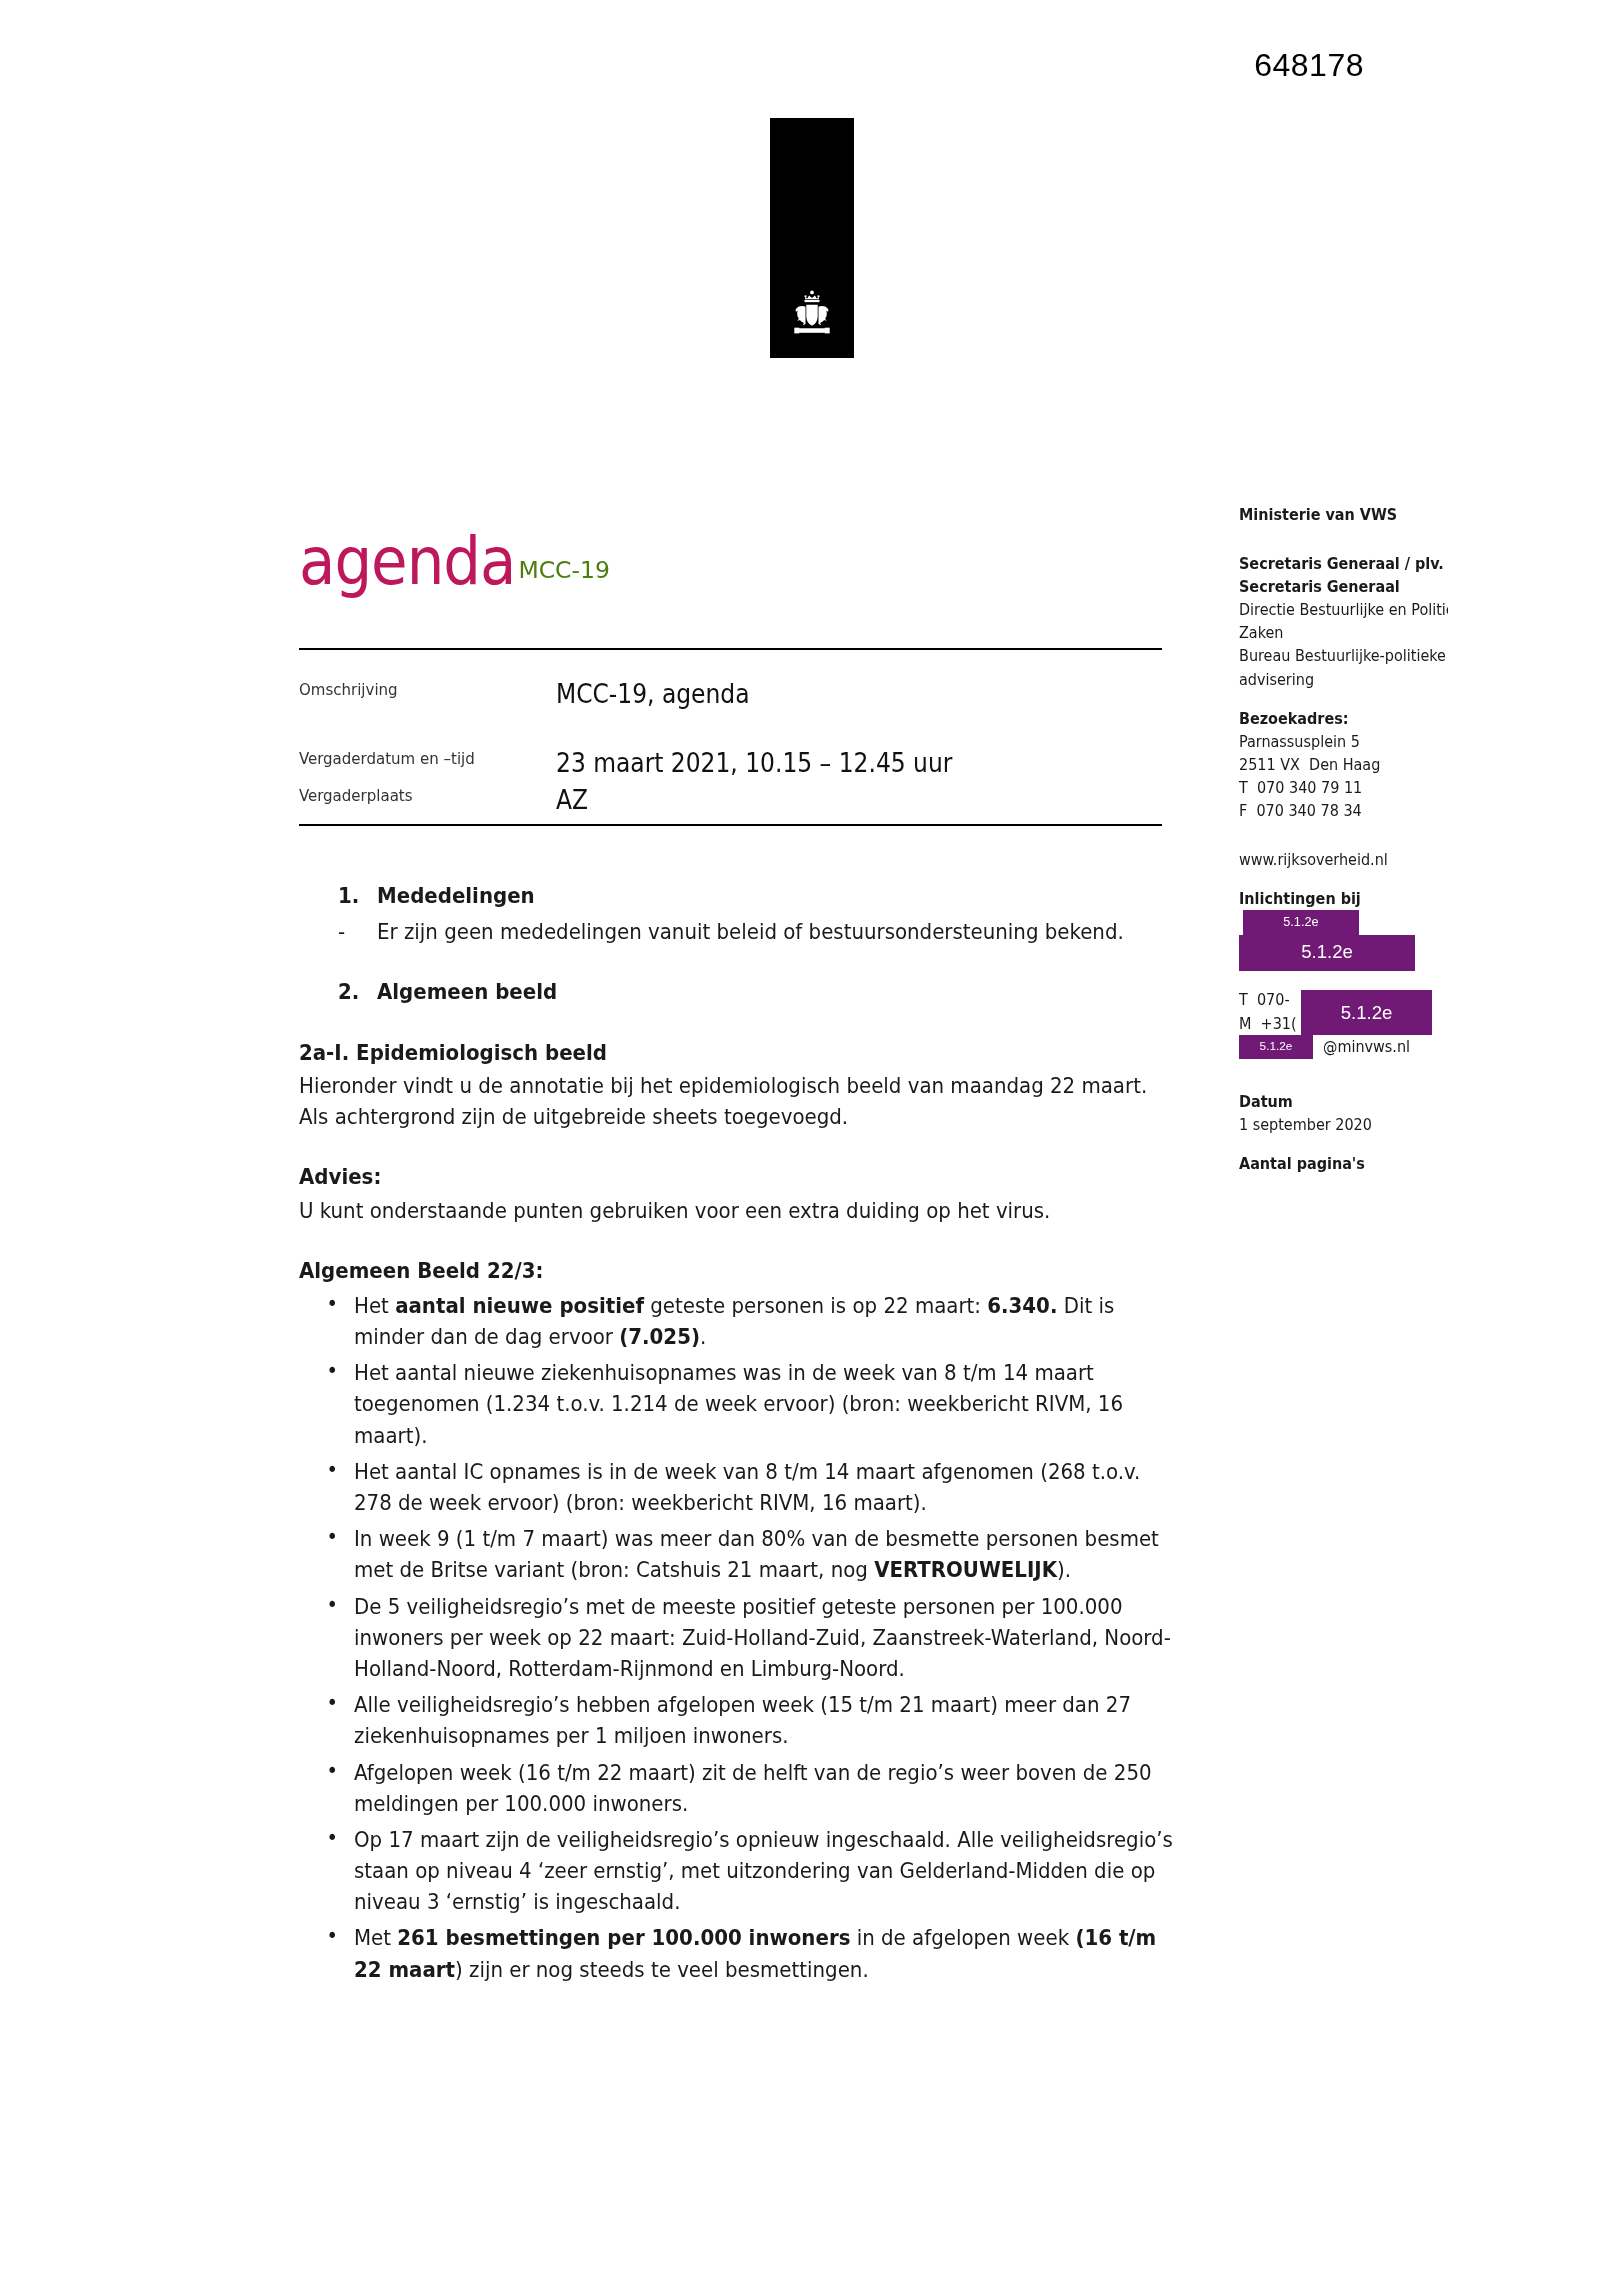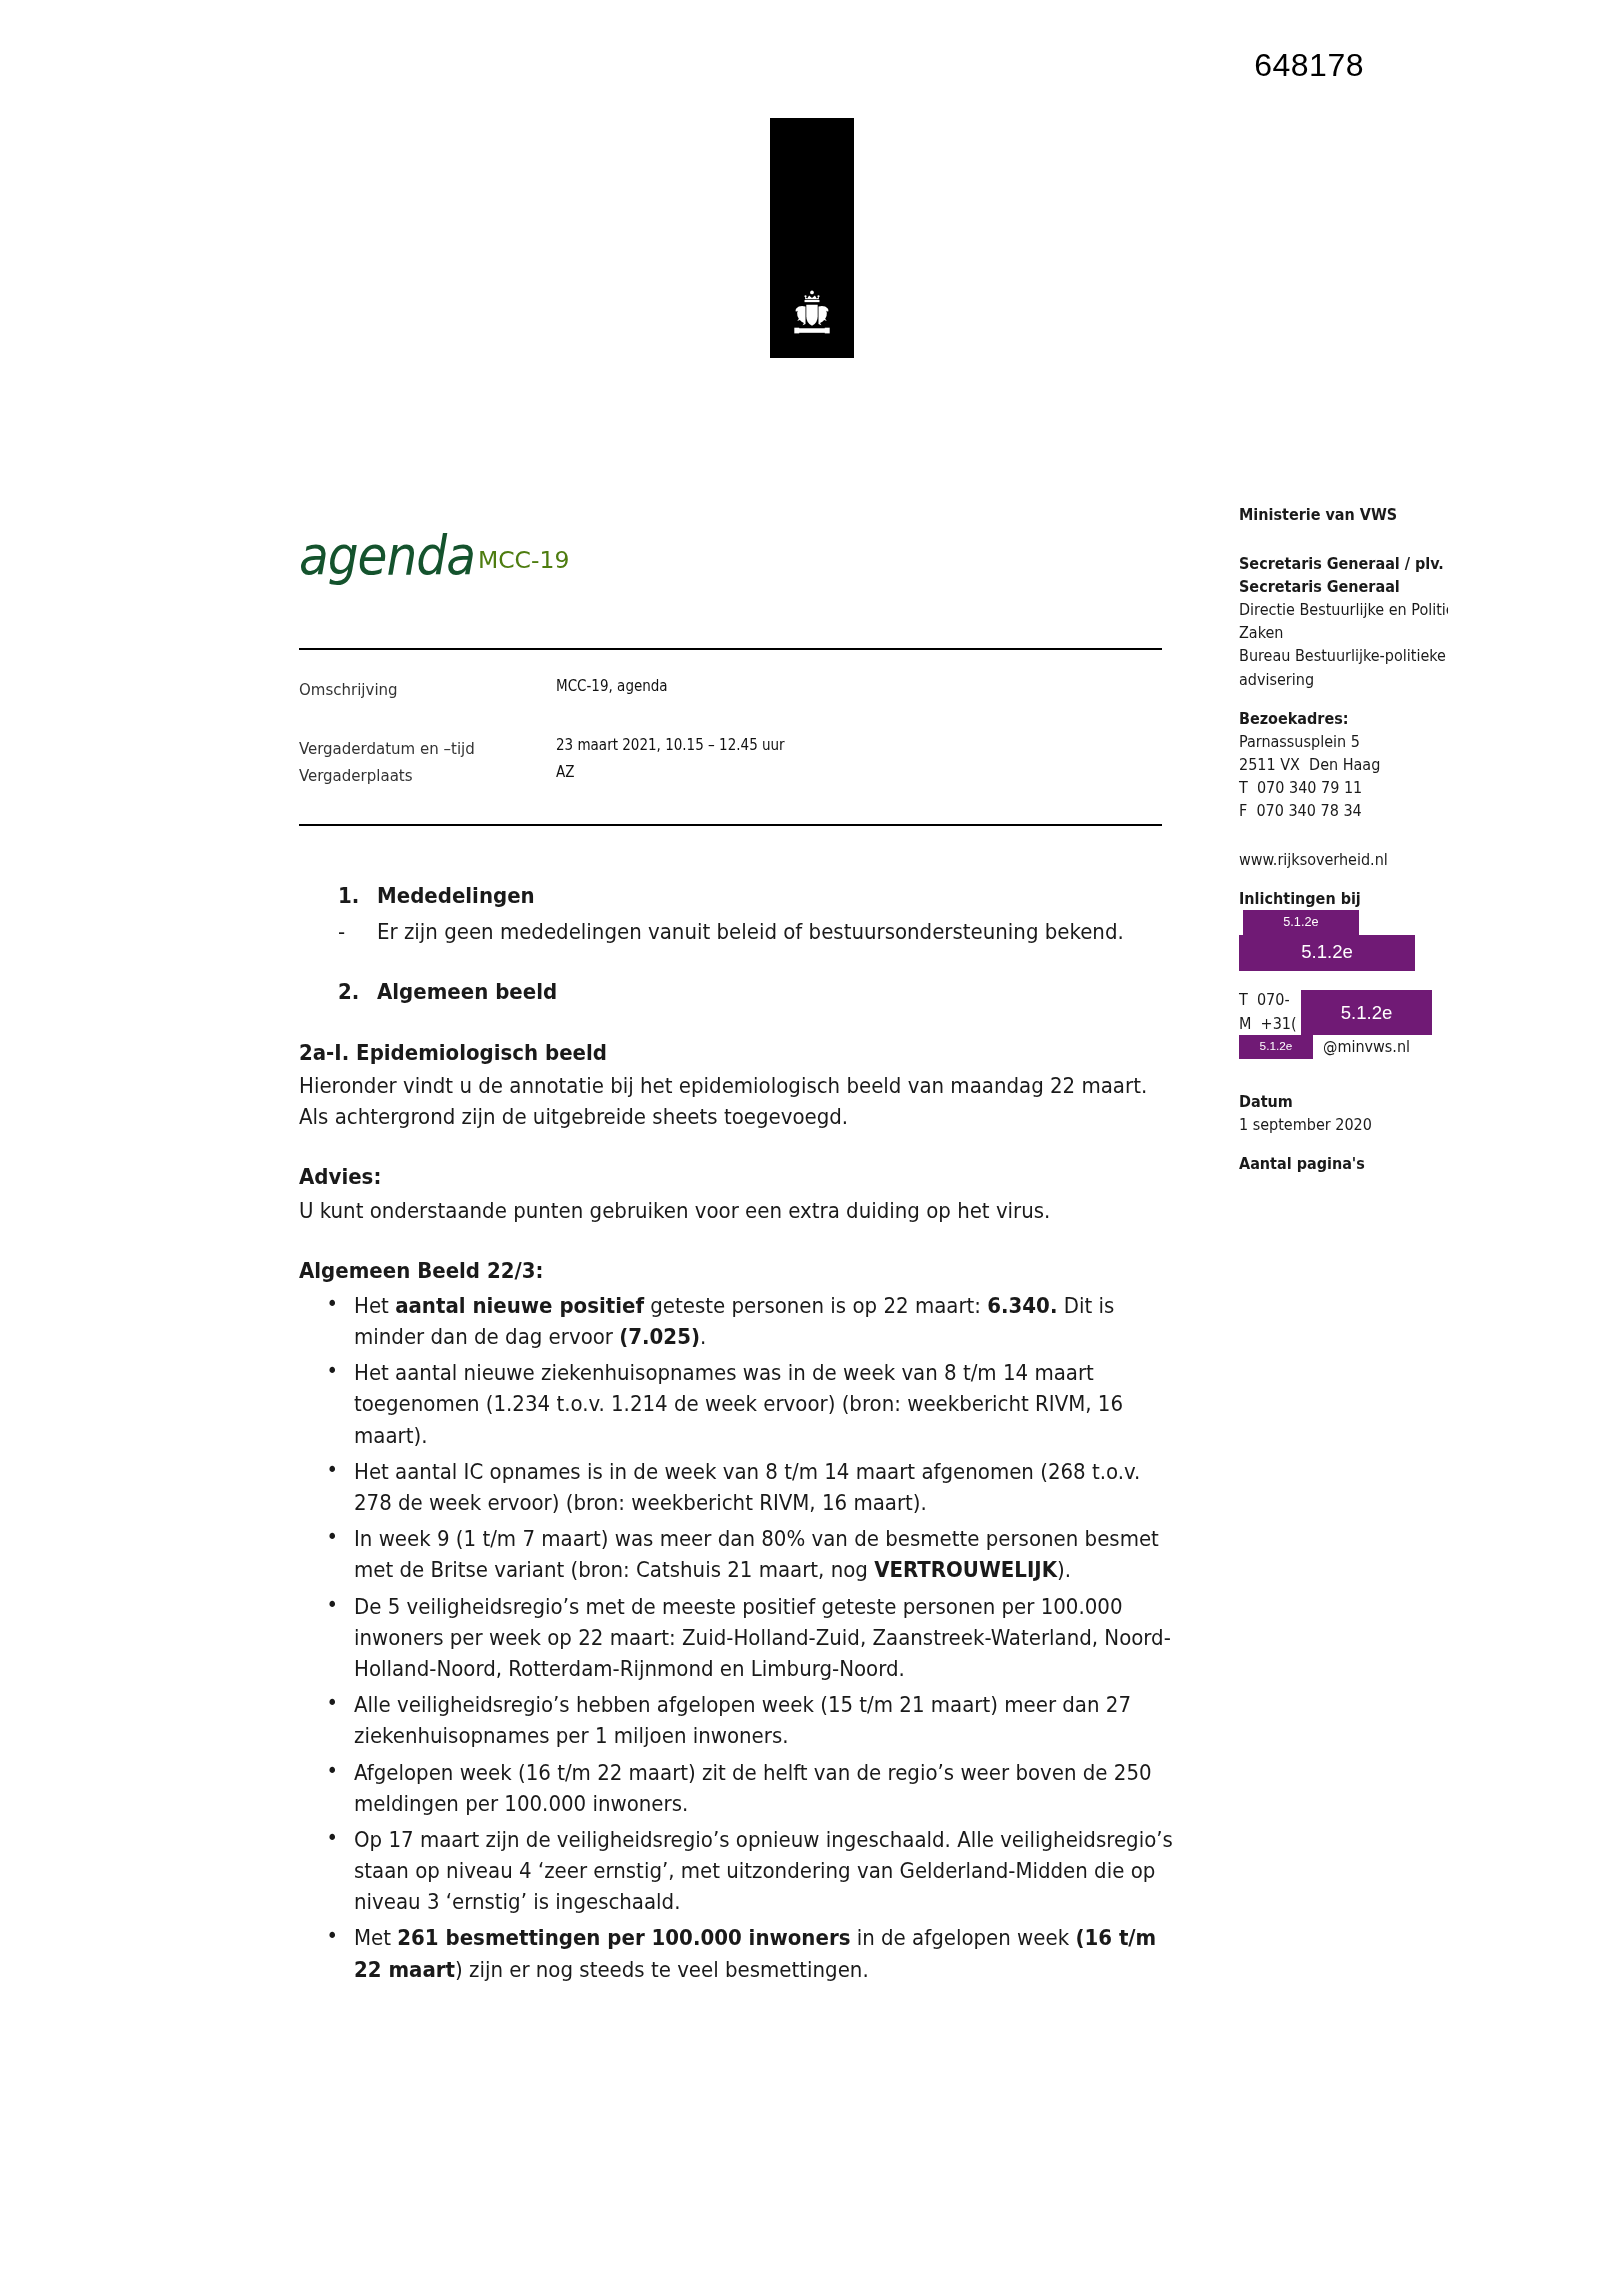--- a/index.html
+++ b/index.html
@@ -50,27 +50,26 @@
   
   .title-block {
     position: absolute;
     left: 299px;
     top: 529px;
     width: 863px;
   }
   .title-main {
     display: inline-block;
     font-family: "DejaVu Sans Condensed", "Liberation Sans Narrow", "Liberation Sans", sans-serif;
-    font-size: 54px;
+    font-size: 66px;
     font-weight: 300;
     letter-spacing: -1px;
     line-height: 1;
-    color: #14532d;
+    color: #be185d;
     vertical-align: baseline;
-    font-style: italic;
   }
   .title-sub {
     display: inline-block;
     font-size: 23.5px;
     color: #4d7c0f;
     margin-left: 3px;
     vertical-align: baseline;
     position: relative;
     top: -5.9px;
   }
@@ -99,21 +98,21 @@
   }
   .meta-label {
     width: 257px;
     flex: 0 0 257px;
     font-size: 16.7px;
     color: #333;
     line-height: 1.65;
     font-family: "DejaVu Sans Condensed", "Liberation Sans Narrow", "Liberation Sans", sans-serif;
   }
   .meta-value {
-    font-size: 15px;
+    font-size: 26px;
     color: #111;
     line-height: 1.45;
     font-family: "DejaVu Sans Condensed", "Liberation Sans Narrow", "Liberation Sans", sans-serif;
   }
   .meta-row.spacer { margin-top: 31px; }
 
   
   .sidebar {
     position: absolute;
     left: 1239px;

